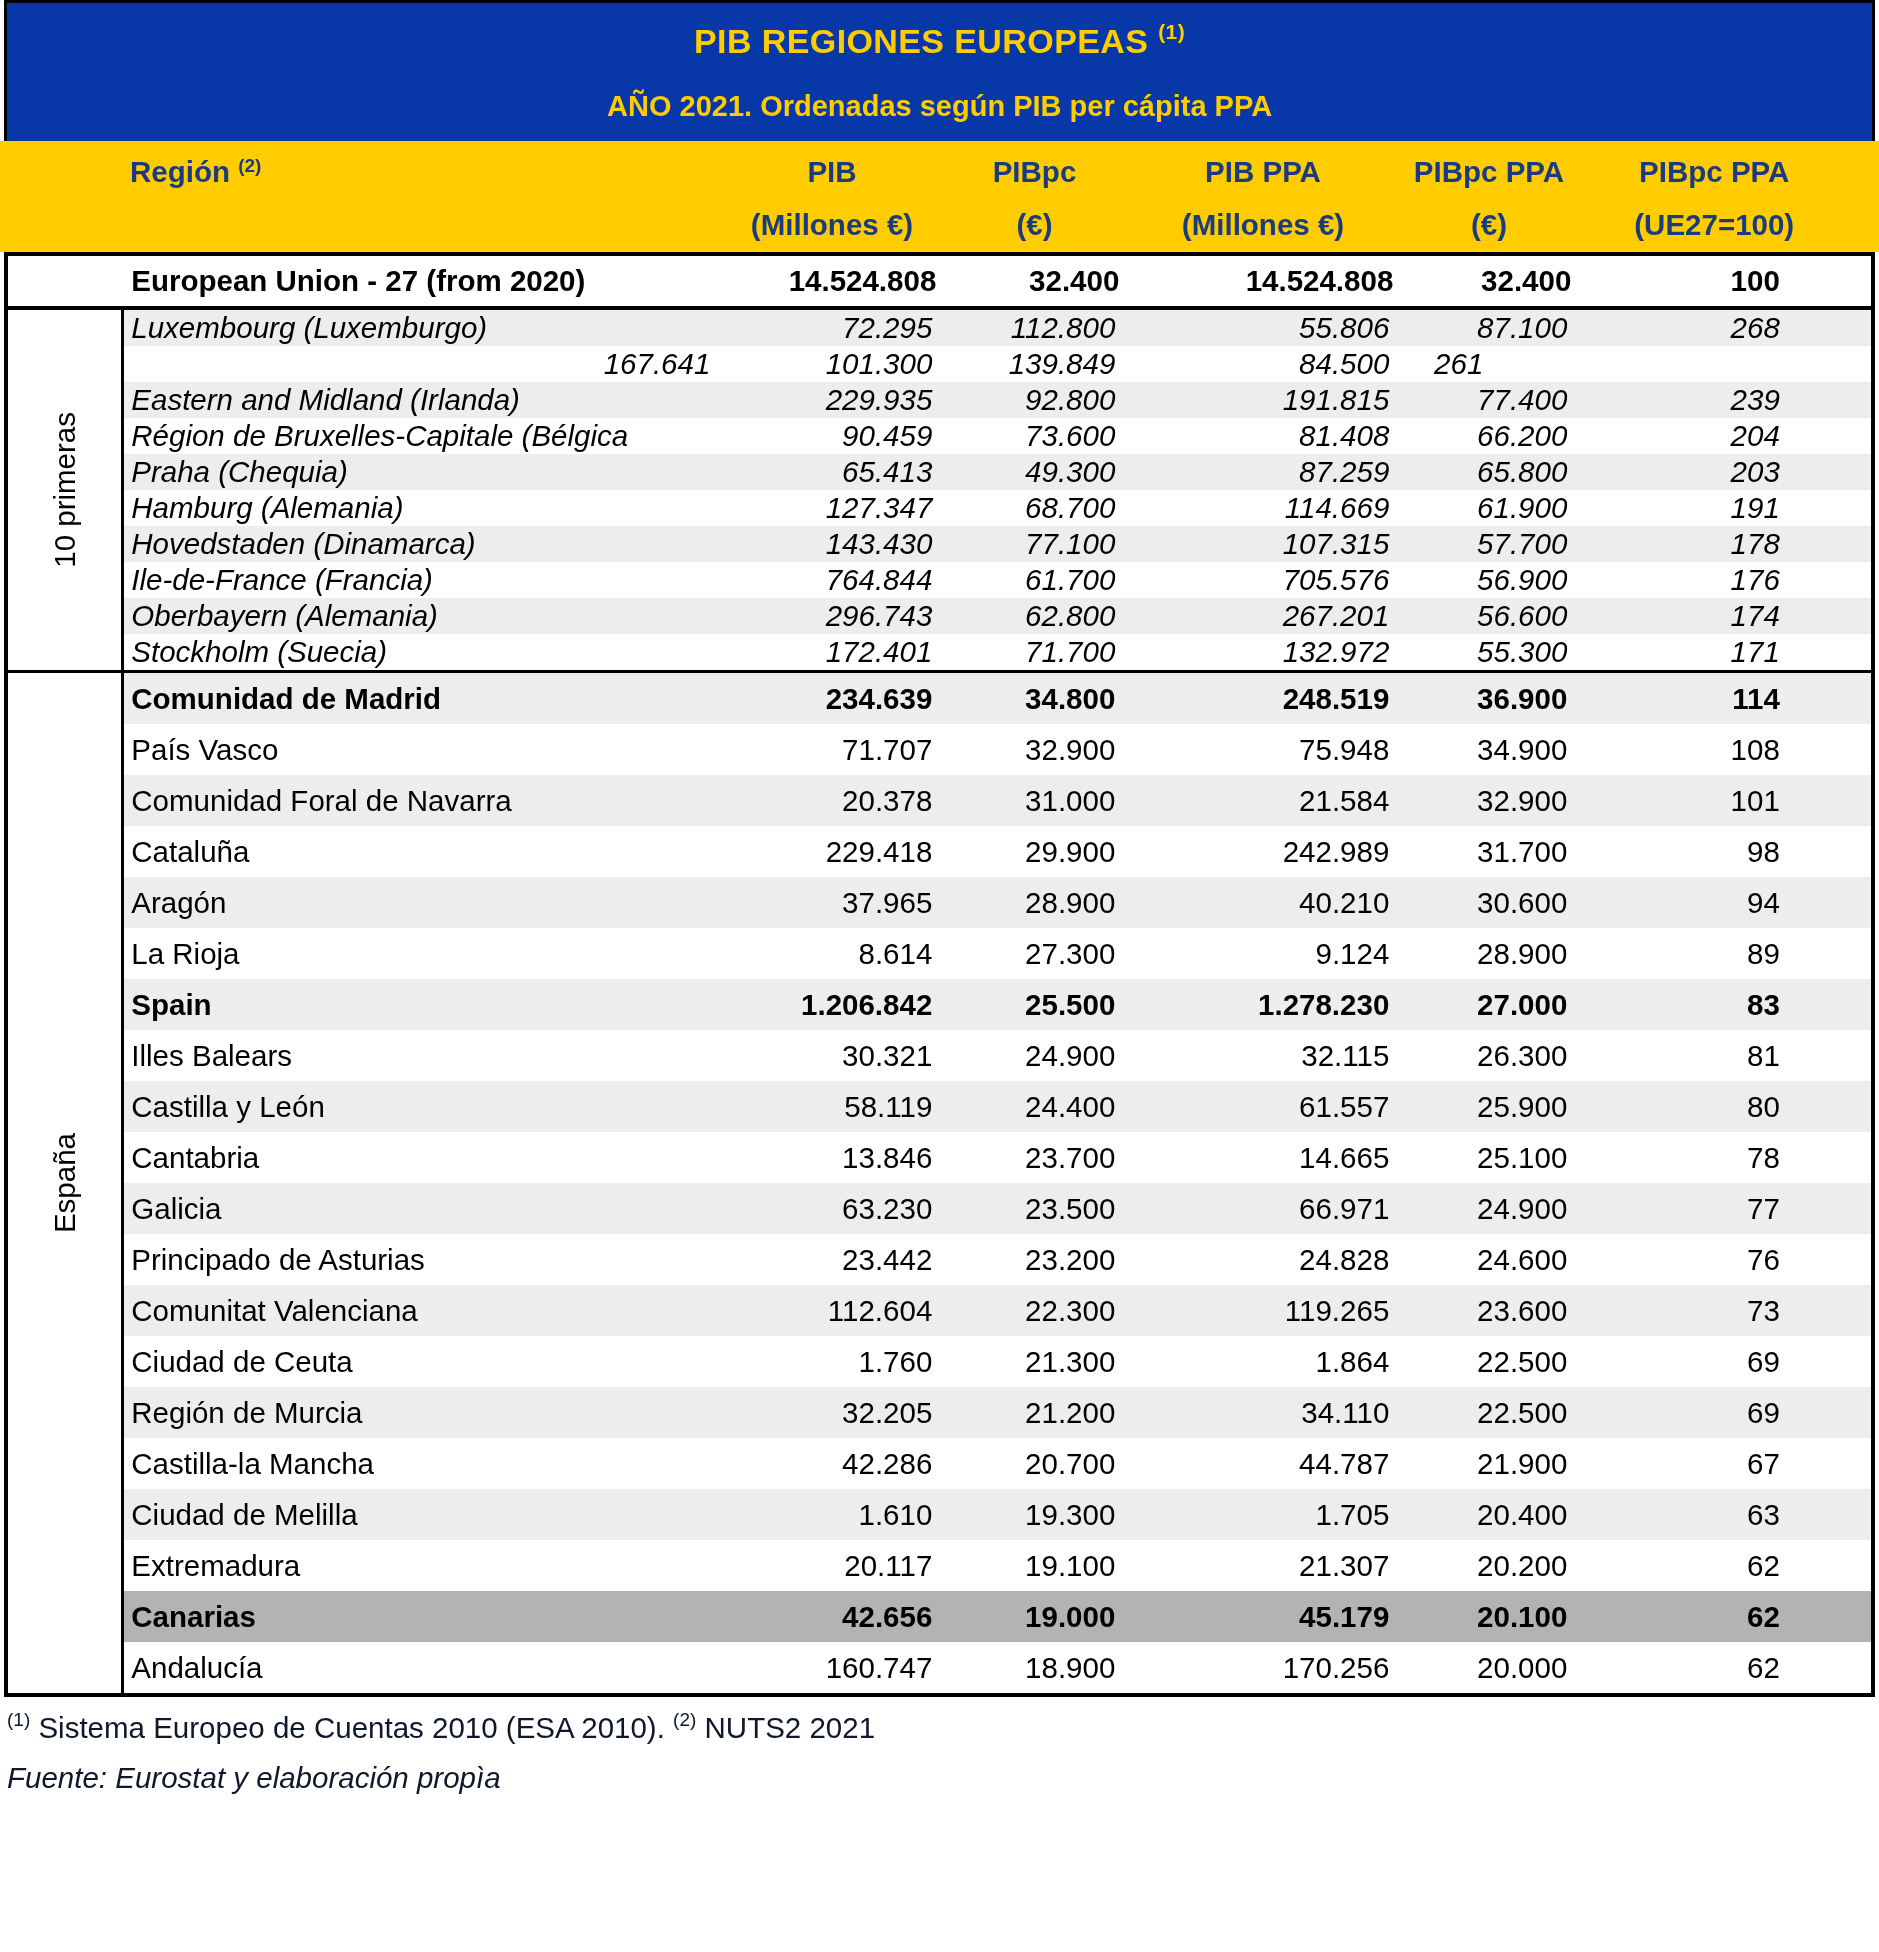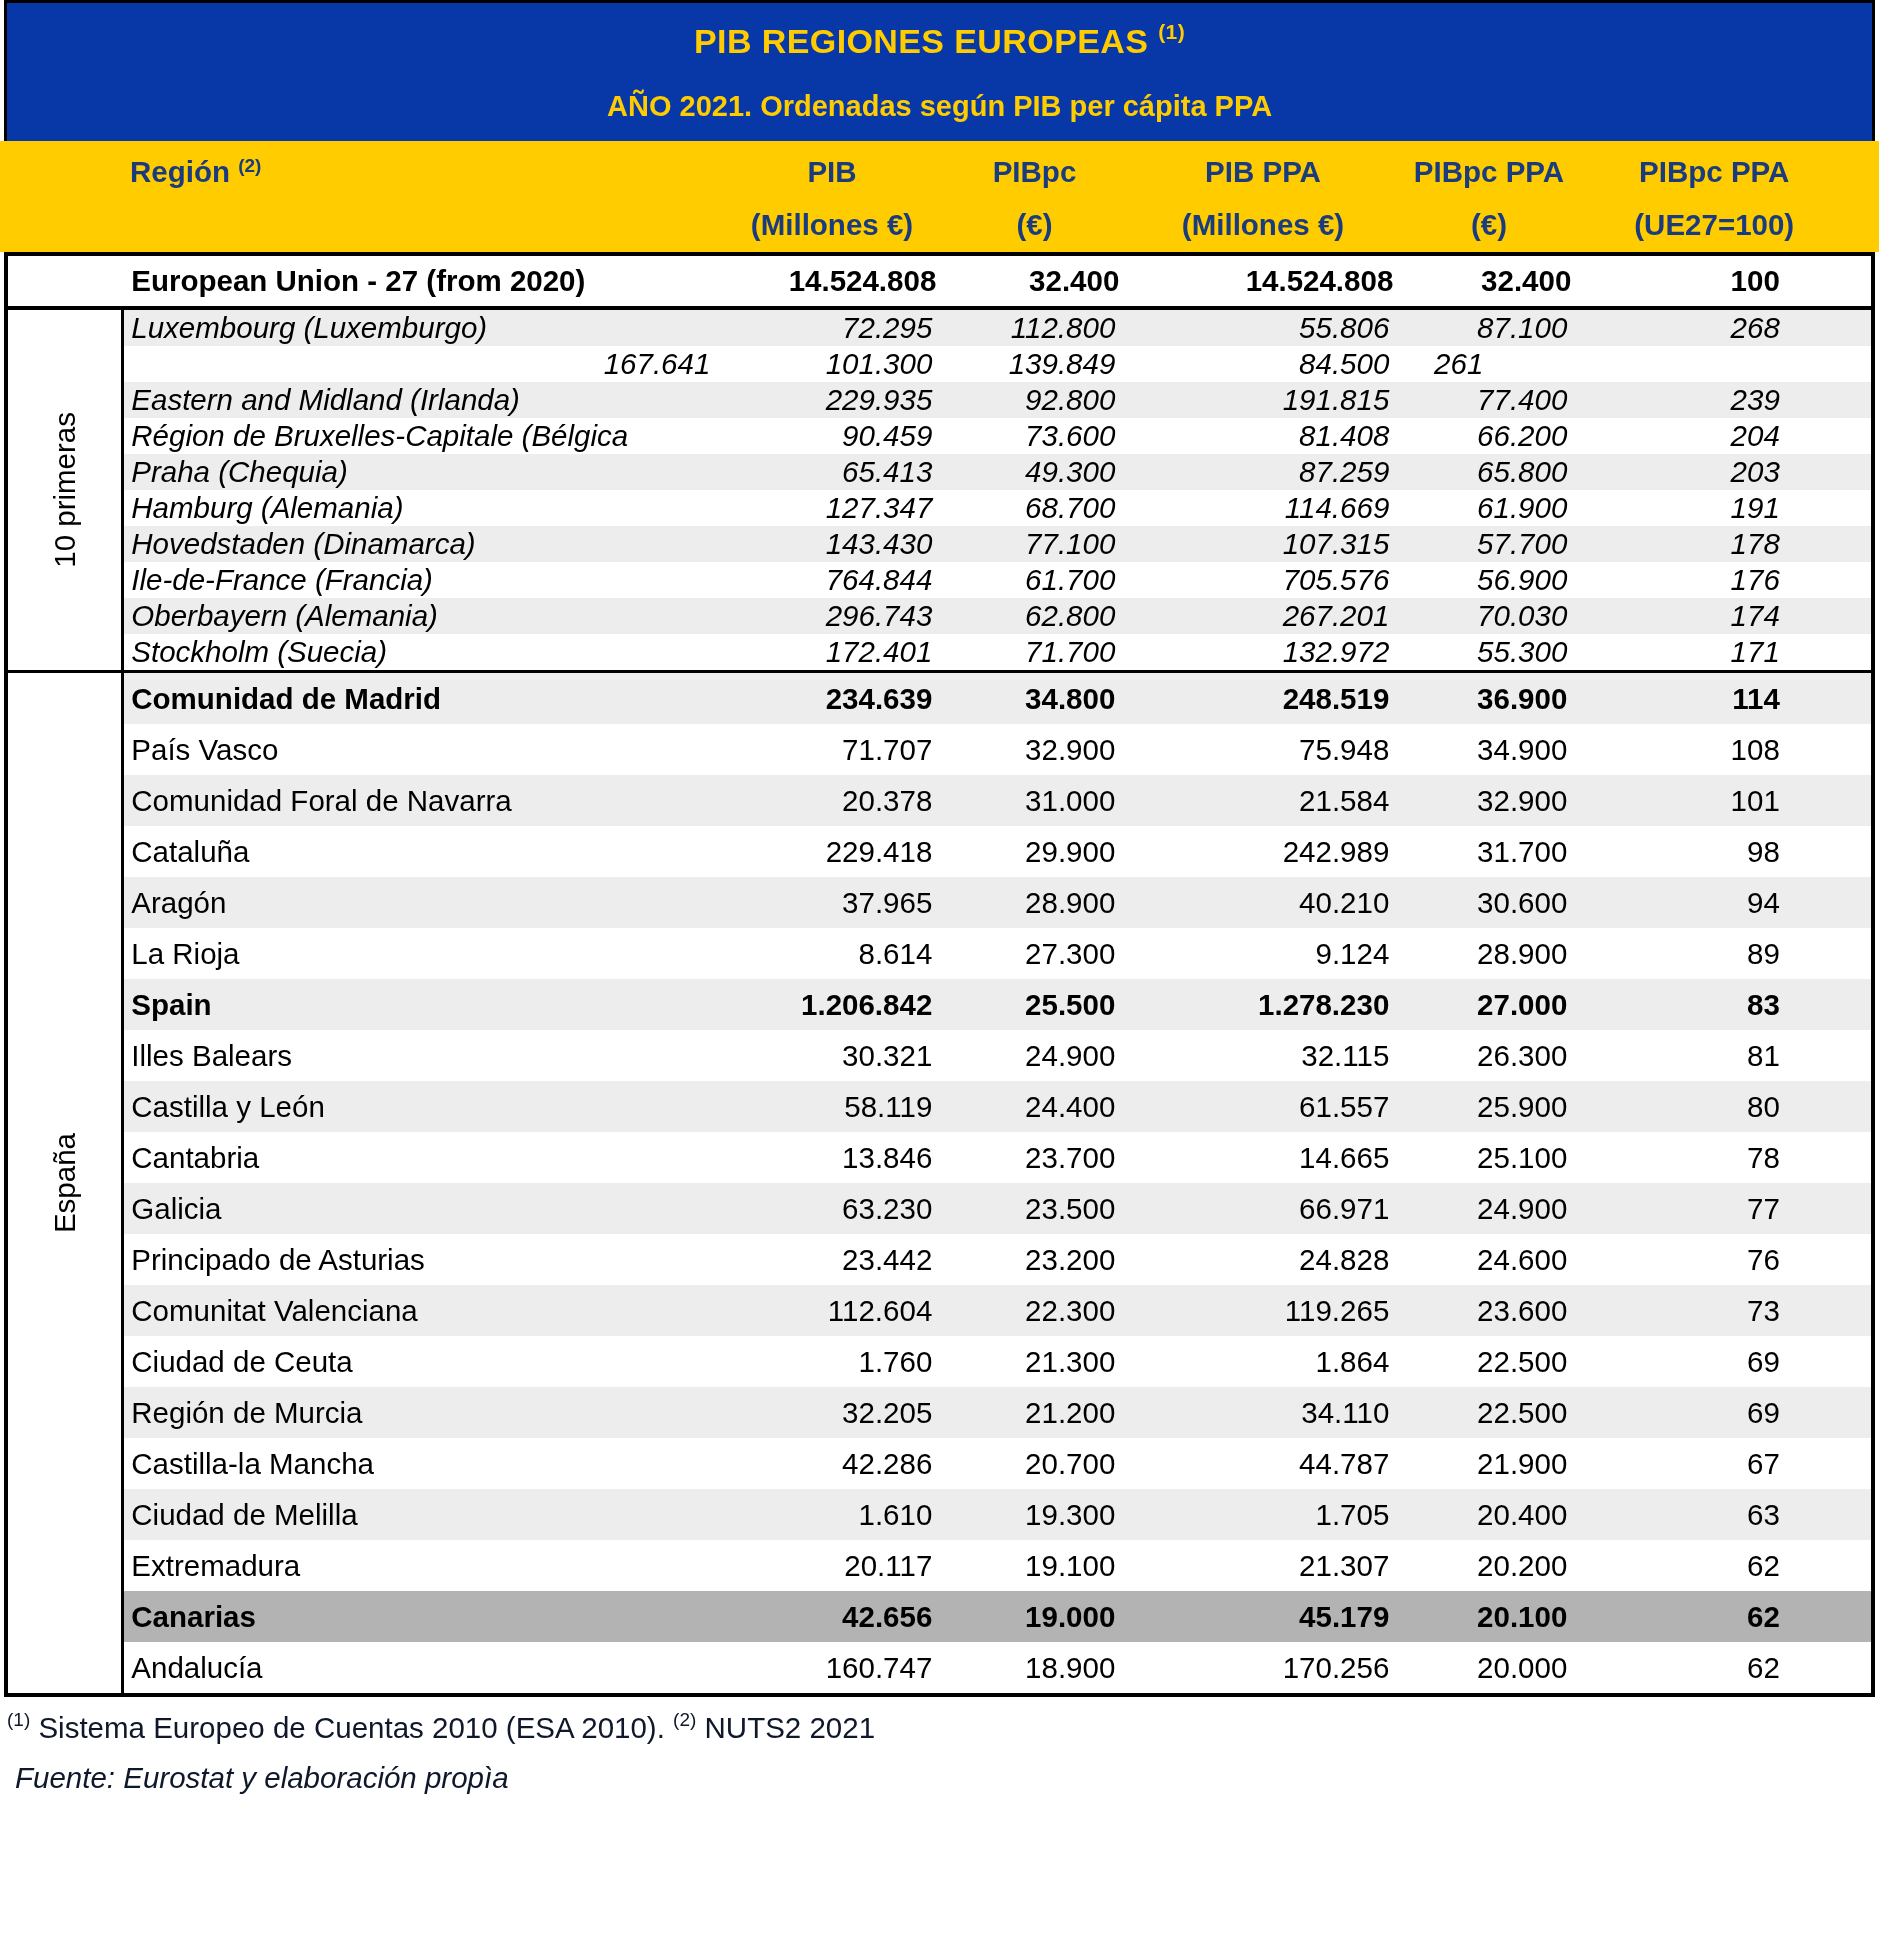--- a/index.html
+++ b/index.html
@@ -53,21 +53,21 @@
   .row:nth-child(odd){background:var(--stripe,#EDEDED);}
   .row.bold{font-weight:bold;}
   .row.highlight{background:var(--hl,#B3B3B3) !important;font-weight:bold;}
   .cell{white-space:nowrap;overflow:hidden;}
   .cell.region{padding-left:7px;}
   .cell.num{text-align:right;padding-right:7px;}
   .cell.num.last{padding-right:91px;}
   
   .footnotes{margin:12px 0 0 7px;font-size:29.5px;color:#0f172a;}
   .fn-sup{font-size:19px;vertical-align:12px;}
-  .source{margin-top:15.6px;font-style:italic;margin-left:8px;}
+  .source{margin-top:15.6px;font-style:italic;}
 </style>
 </head>
 <body>
 
 <div class="page" style="--blue: #0837A8; --yellow: #FFCC00; --navy: #1A3B7D; --stripe: #EDEDED; --hl: #B3B3B3;">
 
   <div class="blue-header">
     <div class="title"><span>PIB REGIONES EUROPEAS</span> <span class="title-sup">(1)</span></div>
     <div class="subtitle">AÑO 2021. Ordenadas según PIB per cápita PPA</div>
   </div>
@@ -175,21 +175,21 @@
     <div class="cell num">61.700</div>
     <div class="cell num">705.576</div>
     <div class="cell num">56.900</div>
     <div class="cell num last">176</div>
   </div>
           <div class="row">
     <div class="cell region">Oberbayern (Alemania)</div>
     <div class="cell num">296.743</div>
     <div class="cell num">62.800</div>
     <div class="cell num">267.201</div>
-    <div class="cell num">70.030</div>
+    <div class="cell num">56.600</div>
     <div class="cell num last">174</div>
   </div>
           <div class="row">
     <div class="cell region">Stockholm (Suecia)</div>
     <div class="cell num">172.401</div>
     <div class="cell num">71.700</div>
     <div class="cell num">132.972</div>
     <div class="cell num">55.300</div>
     <div class="cell num last">171</div>
   </div>

